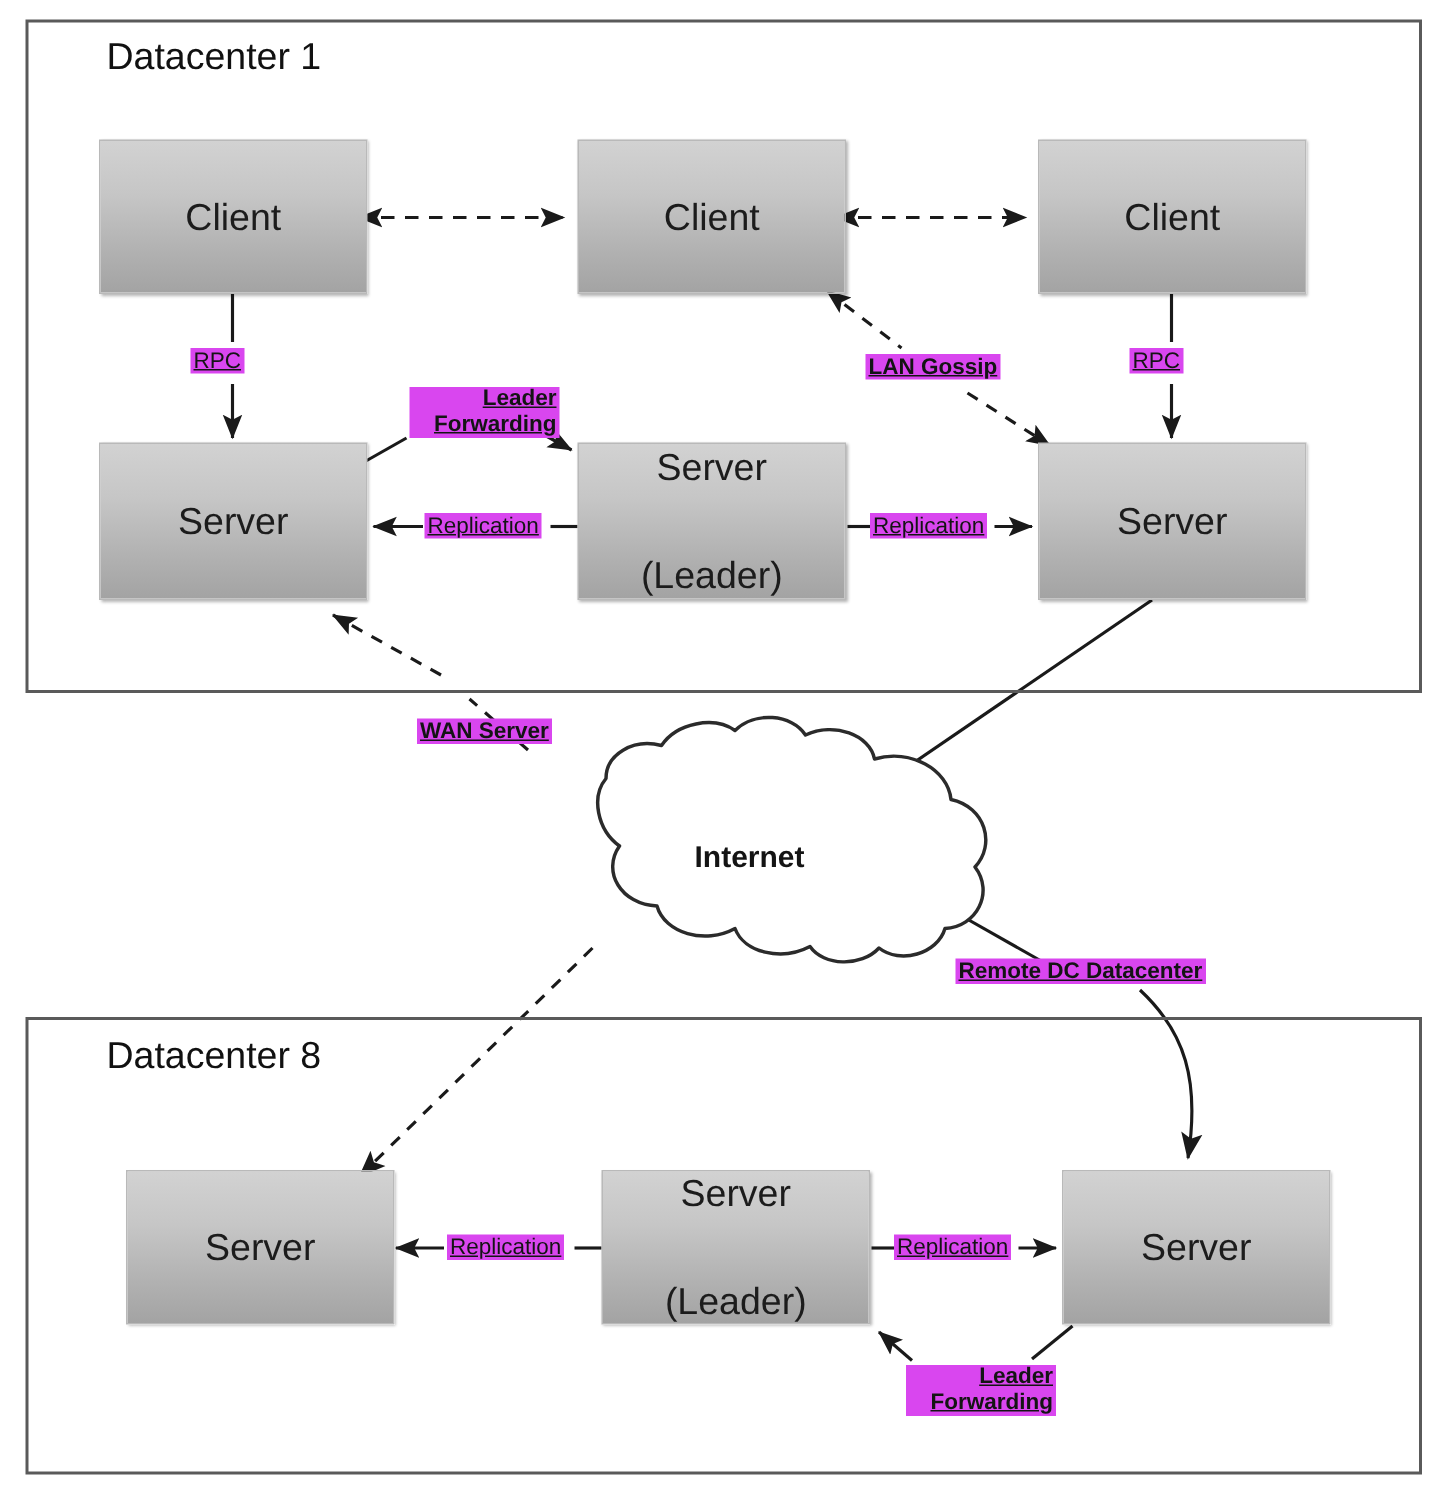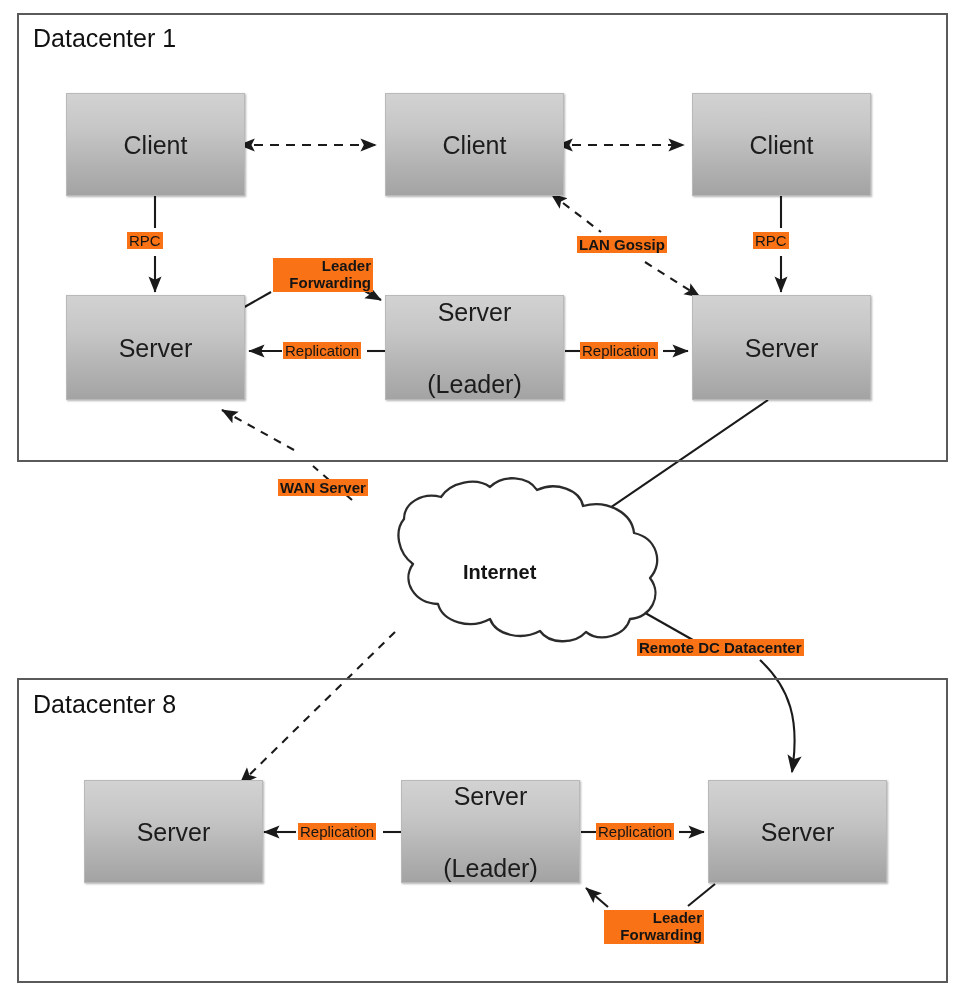--- a/index.html
+++ b/index.html
@@ -31,20 +31,21 @@
     background: transparent;
     box-sizing: border-box;
   }
   .dc-title {
     position: absolute;
     font-size: 25px;
     color: #111111;
     font-family: "Liberation Sans", sans-serif;
     letter-spacing: 0px;
     white-space: nowrap;
+    margin-left: 38px;
   }
   .node-box {
     position: absolute;
     box-sizing: border-box;
     background: linear-gradient(to bottom, #d2d2d2 0%, #c6c6c6 35%, #b0b0b0 75%, #a3a3a3 100%);
     border: 1px solid #b9b9b9;
     box-shadow: 1px 1px 2px rgba(0,0,0,0.30);
     display: flex;
     align-items: center;
     justify-content: center;
@@ -58,22 +59,23 @@
     display: block;
     font-size: 25px;
     margin-top: 44px;
   }
   .edge-label {
     position: absolute;
     font-size: 15px;
     color: #141414;
     font-family: "Liberation Sans", sans-serif;
     white-space: nowrap;
-    background: #f97316;
+    background: #d946ef;
     padding: 0 2px;
+    text-decoration: underline;
   }
   .edge-label.bold {
     font-weight: bold;
     font-size: 15px;
   }
   .edge-label.two-line {
     text-align: right;
     line-height: 1.12;
     white-space: normal;
   }

